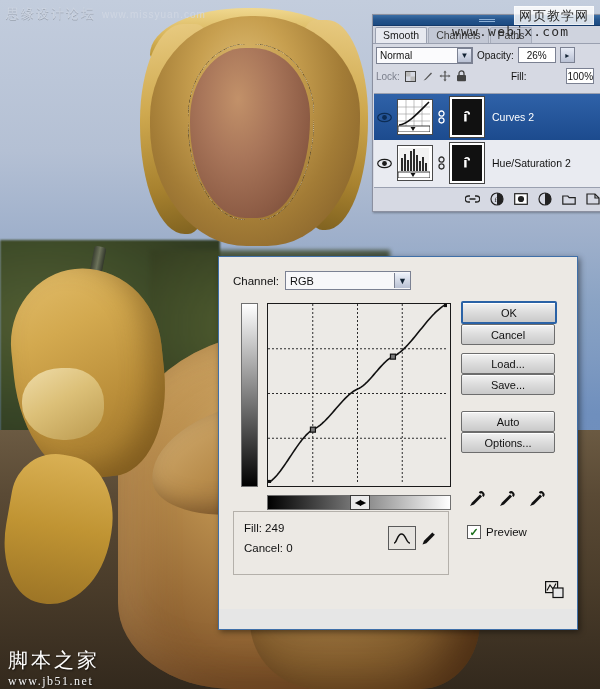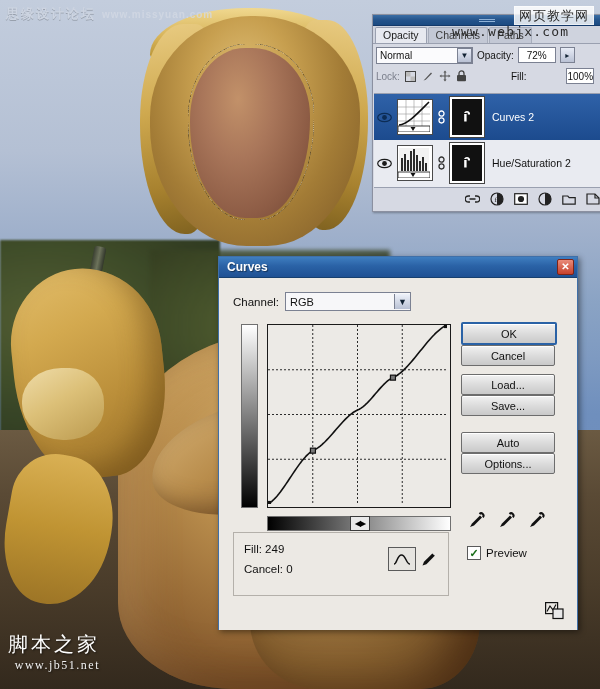--- a/index.html
+++ b/index.html
@@ -75,25 +75,25 @@
     background:repeating-linear-gradient(90deg,#000 0 3px,#fff 3px 6px) padding-box;
     -webkit-mask:radial-gradient(#000 0 0) content-box exclude, radial-gradient(#000 0 0);
     border:0;box-shadow:0 0 0 1.3px #000;
     outline:1.3px dashed #fff;outline-offset:-1.3px;}
   .marquee-in{position:absolute;left:0;top:0;right:0;bottom:0;
     border-radius:inherit;background:transparent;border:1.4px dotted #111;
     box-shadow:inset 0 0 0 1px rgba(255,255,255,.85);}
 
   
   .wm{position:absolute;pointer-events:none;white-space:nowrap;}
-  .wm-tl{left:6px;top:4px;font-weight:bold;}
+  .wm-tl{left:6px;top:4px;}
   .wm-tl .cn{font-size:13px;color:#cfd6e2;letter-spacing:2px;
     text-shadow:0 1px 0 rgba(0,0,0,.25);font-family:"DejaVu Sans", sans-serif;opacity:.85;}
   .wm-tl .en{font-size:10px;color:#d3d9e4;letter-spacing:1px;margin-left:6px;opacity:.8;}
-  .wm-bl{left:8px;bottom:16px;text-align:right;}
+  .wm-bl{left:8px;bottom:0;}
   .wm-bl .cn{display:block;font-size:20px;color:#ffffff;letter-spacing:3px;
     font-family:"DejaVu Sans", sans-serif;text-shadow:1px 1px 2px rgba(0,0,0,.6);}
   .wm-bl .en{display:block;font-size:12px;color:#f2f2f2;letter-spacing:1.5px;
     font-family:"Liberation Serif", serif;text-shadow:1px 1px 2px rgba(0,0,0,.6);}
   .wm-tr{right:6px;top:6px;}
   .wm-tr .box{font-size:13px;color:#2a2a2a;background:rgba(255,255,255,.82);
     padding:1px 4px;letter-spacing:1px;font-family:"DejaVu Sans", sans-serif;
     border:1px solid rgba(255,255,255,.5);}
   .wm-web{position:absolute;left:452px;top:24px;font-size:13px;color:#2b2b2b;
     letter-spacing:1.2px;font-family:"DejaVu Sans Mono", monospace;}
@@ -251,32 +251,32 @@
   <div class="wm wm-tr" style="z-index:5">
     <span class="box">网页教学网</span>
   </div>
 
   <div class="palette">
     <div class="pal-titlebar">
       <div class="pal-grip"></div>
     </div>
 
     <div class="pal-tabs">
-      <div class="pal-tab active">Opacity</div>
+      <div class="pal-tab active">Smooth</div>
       <div class="pal-tab faded">Channels</div>
       <div class="pal-tab faded">Paths</div>
     </div>
 
     <div class="pal-row">
       <div class="mode-sel">
         <span>Normal</span>
         <span class="arrow">▼</span>
       </div>
       <span class="lbl">Opacity:</span>
-      <div class="num-box">72%</div>
+      <div class="num-box">26%</div>
       <div class="spin">▸</div>
     </div>
 
     <div class="pal-row" style="height:18px;gap:40px;">
       <div class="lock-row" style="flex:1;padding-left:0;">
         <span class="lbl" style="color:#7b7f8c">Lock:</span>
         <span class="lk-icon">
           <svg width="11" height="11" viewBox="0 0 11 11">
               <rect x="0.5" y="0.5" width="10" height="10" fill="none" stroke="#444"></rect>
               <rect x="1" y="1" width="4.5" height="4.5" fill="#bbb"></rect>
@@ -423,24 +423,20 @@
             <path d="M9 1 v4 h4" fill="none" stroke="#222" stroke-width="1.2"></path>
           </svg>
       </span>
     </div>
   </div>
 
   <div class="wm-web" style="z-index:6">www.webjx.com</div>
 
   <div class="dialog">
 
-    <div class="dlg-title">
-      <span class="t">Curves</span>
-      <span class="dlg-close">✕</span>
-    </div>
 
     <div class="dlg-body">
 
       <div class="chan-row">
         <span class="chan-lbl">Channel:</span>
         <span class="chan-sel">
           <span>RGB</span>
           <span class="arrow">▼</span>
         </span>
       </div>

